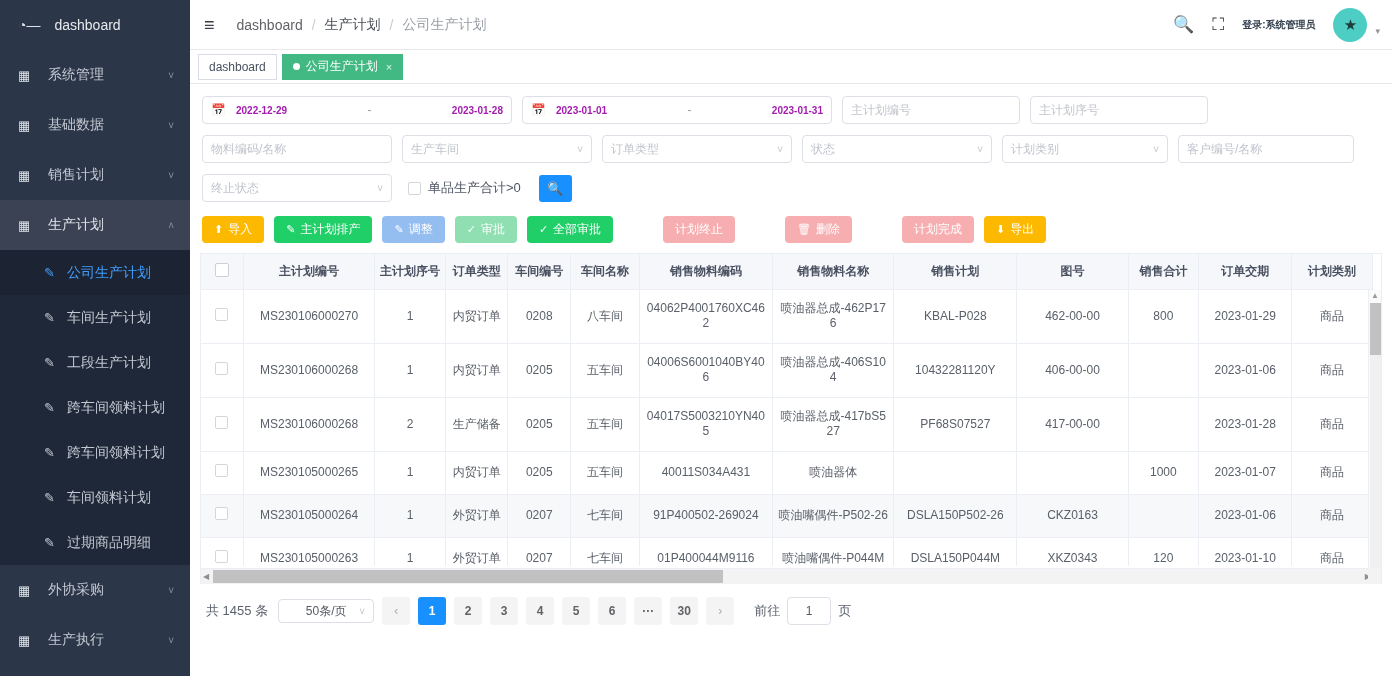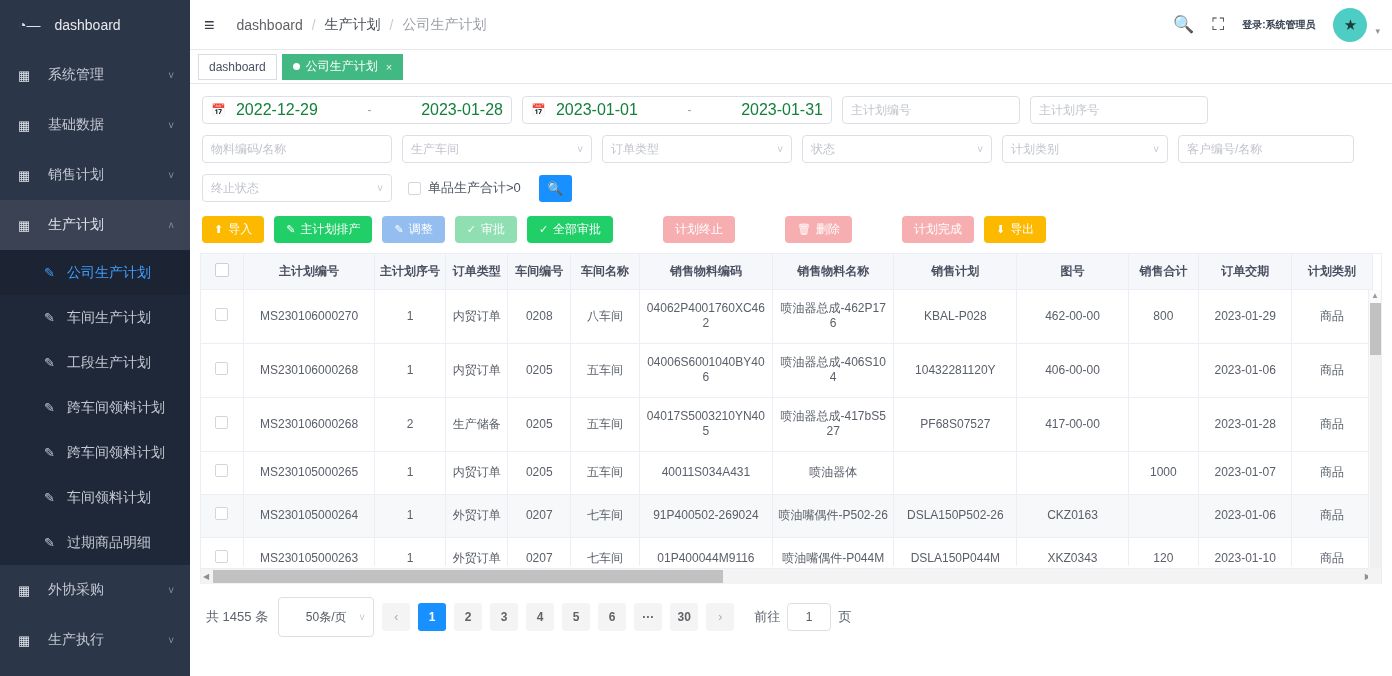--- a/index.html
+++ b/index.html
@@ -85,21 +85,21 @@
   
   .filters { padding: 2px 2px 0 2px; }
   .frow { display: flex; align-items: center; gap: 10px; margin-bottom: 11px; }
   .fld {
     height: 28px; border: 1px solid #dcdfe6; border-radius: 4px;
     display: flex; align-items: center; background: #fff;
     font-size: 12px; color: #c0c4cc; padding: 0 8px;
   }
   .fld.date { width: 310px; justify-content: flex-start; }
   .fld.date .cal { color: #b8bcc4; font-size: 12px; margin-right: 10px; }
-  .fld.date .dv { color: #15803d; font-size: 16px; }
+  .fld.date .dv { color: #a21caf; font-size: 10px; font-weight: bold; }
   .fld.date .sep { color: #9aa0a8; margin: 0 auto; padding: 0 14px; }
   .fld .arrow { margin-left: auto; color: #c0c4cc; font-size: 10px; }
   .w178 { width: 178px; }
   .w166 { width: 166px; }
   .w176 { width: 190px; }
   .w180 { width: 176px; }
   .cbwrap { display: flex; align-items: center; font-size: 13px; color: #4e5563; margin-left: 6px; }
   .cbox { width: 13px; height: 13px; border: 1px solid #d3d6dd; border-radius: 2px; background:#fff; margin-right: 7px; }
   .searchbtn {
     width: 33px; height: 27px; background: #1890ff; border-radius: 3px;
@@ -162,21 +162,21 @@
   .hscroll .lft { position: absolute; left: 2px; top: 3px; font-size: 8px; color: #8f8f8f; }
   .hscroll .rgt { position: absolute; right: 2px; top: 3px; font-size: 8px; color: #8f8f8f; }
   .hscroll .hthumb { position: absolute; left: 12px; top: 1px; height: 13px; width: 510px; background: #c1c1c1; }
 
   .cornerbox { position: absolute; right: 0; bottom: 0; width: 13px; height: 16px; background: #f3f3f3; }
 
   
   .pager { display: flex; align-items: center; gap: 8px; padding: 13px 0 0 6px; font-size: 13px; color: #5d636d; }
   .pg-total { margin-right: 2px; }
   .pg-size {
-    width: 96px; height: 40px; border: 1px solid #dcdfe6; border-radius: 4px;
+    width: 96px; height: 24px; border: 1px solid #dcdfe6; border-radius: 4px;
     display: flex; align-items: center; justify-content: center; font-size: 12px; color: #555b63;
     position: relative; cursor: pointer;
   }
   .pg-size .arrow { position: absolute; right: 8px; font-size: 10px; color: #c0c4cc; }
   .pg-btn {
     min-width: 28px; height: 28px; background: #f4f4f5; border-radius: 3px;
     display: flex; align-items: center; justify-content: center;
     font-size: 12px; color: #606266; cursor: pointer; font-weight: bold; padding: 0 6px;
   }
   .pg-btn.cur { background: #1890ff; color: #fff; }

